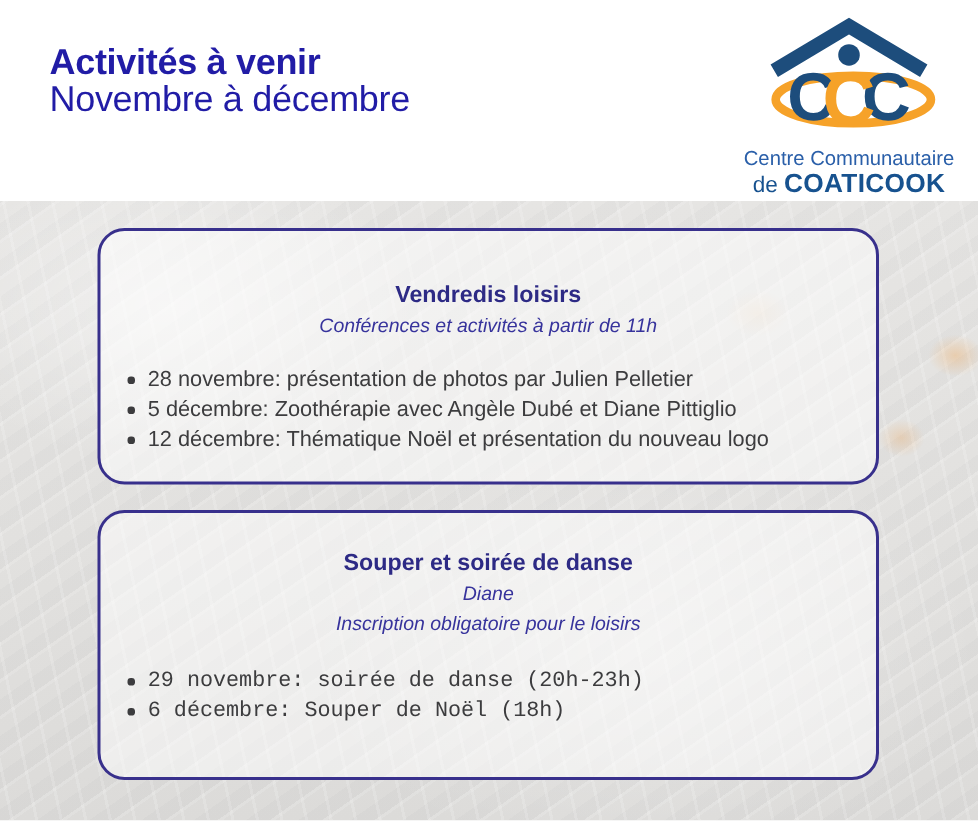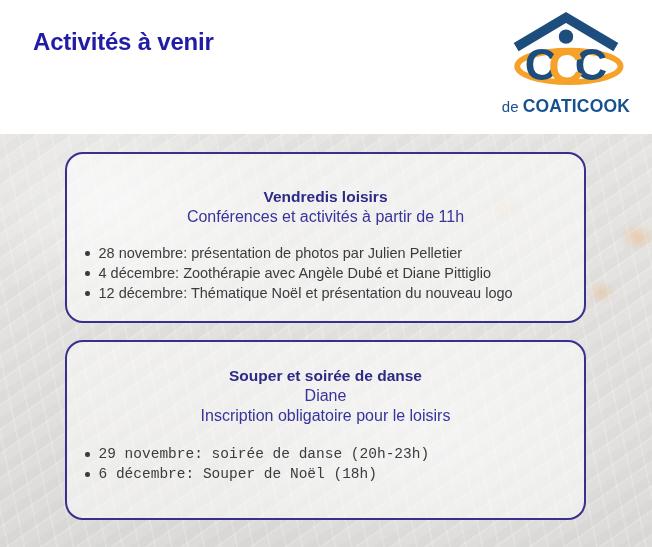--- a/index.html
+++ b/index.html
@@ -40,60 +40,62 @@
   
   .card{
     position:absolute;left:65px;width:521px;box-sizing:border-box;
     border:2px solid var(--card-border);border-radius:18px;
     background:rgba(255,255,255,0.50);
     padding:16px 16px;text-align:center;
   }
   .card-1{top:152px;height:171px;padding-top:33px;}
   .card-2{top:340px;height:180px;padding-top:24px;}
   .card h3{margin:0;font-size:15.5px;line-height:20px;font-weight:700;color:var(--card-title-ink);}
-  .card .sub{font-size:16px;line-height:20px;color:var(--card-sub-ink);}
+  .card .sub{font-size:13px;line-height:20px;color:var(--card-sub-ink);font-style:italic;}
   .card ul{list-style:none;margin:16px 0 0;padding:0;text-align:right;}
   .card-2 ul{margin-top:18px;font-family:Liberation Mono, monospace;}
   .card li{display:flex;gap:9px;padding-left:2px;font-size:14.5px;line-height:20px;color:var(--body-ink);}
   .bullet-dot{flex:none;width:4.5px;height:4.5px;border-radius:50%;background:var(--body-ink);margin-top:8px;}
 </style>
 </head>
 <body>
 
 <div class="stage">
 
   <div class="bg-texture"></div>
 
   <div class="titles">
     <h1>Activités à venir</h1>
+    <h2>Novembre à décembre</h2>
   </div>
 
   <div class="logo">
     <svg viewBox="0 0 132 96" aria-hidden="true">
       <ellipse class="ring" cx="69" cy="64" rx="54" ry="16.5"></ellipse>
       <text class="c-side" x="40" y="78">C</text>
       <text class="c-side" x="92" y="78">C</text>
       <text class="c-mid" x="66" y="81">C</text>
       <circle class="head" cx="66" cy="33" r="7.5"></circle>
       <path class="roof" d="M14,44 L66,13 L118,44"></path>
     </svg>
+    <div class="logo-line1">Centre Communautaire</div>
     <div class="logo-line2"><span>de </span><strong>COATICOOK</strong></div>
   </div>
 
   <section class="card card-1">
     <h3>Vendredis loisirs</h3>
     <div class="sub">Conférences et activités à partir de 11h</div>
     <ul>
       <li>
           <span class="bullet-dot"></span>
           <span>28 novembre: présentation de photos par Julien Pelletier</span>
         </li>
       <li>
           <span class="bullet-dot"></span>
-          <span>4 décembre: Zoothérapie avec Angèle Dubé et Diane Pittiglio</span>
+          <span>5 décembre: Zoothérapie avec Angèle Dubé et Diane Pittiglio</span>
         </li>
       <li>
           <span class="bullet-dot"></span>
           <span>12 décembre: Thématique Noël et présentation du nouveau logo</span>
         </li>
     </ul>
   </section>
 
   <section class="card card-2">
     <h3>Souper et soirée de danse</h3>

